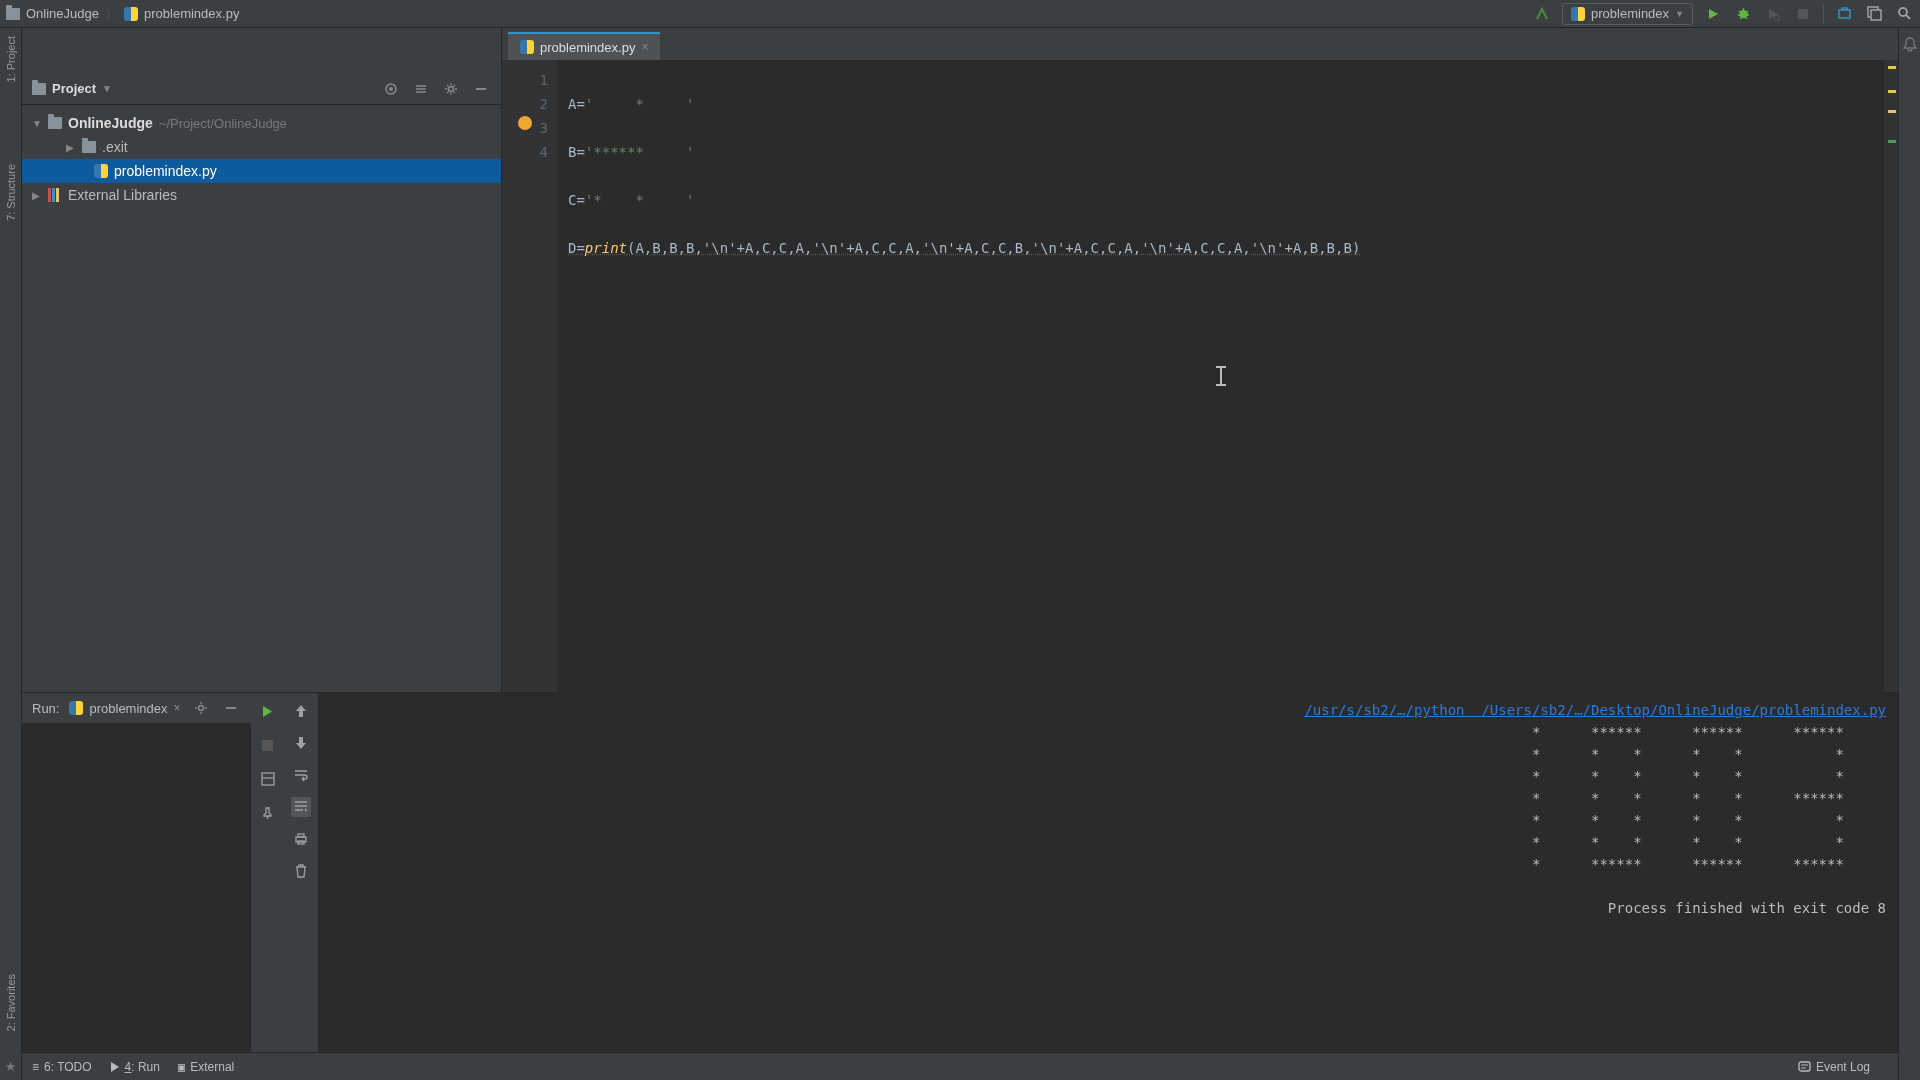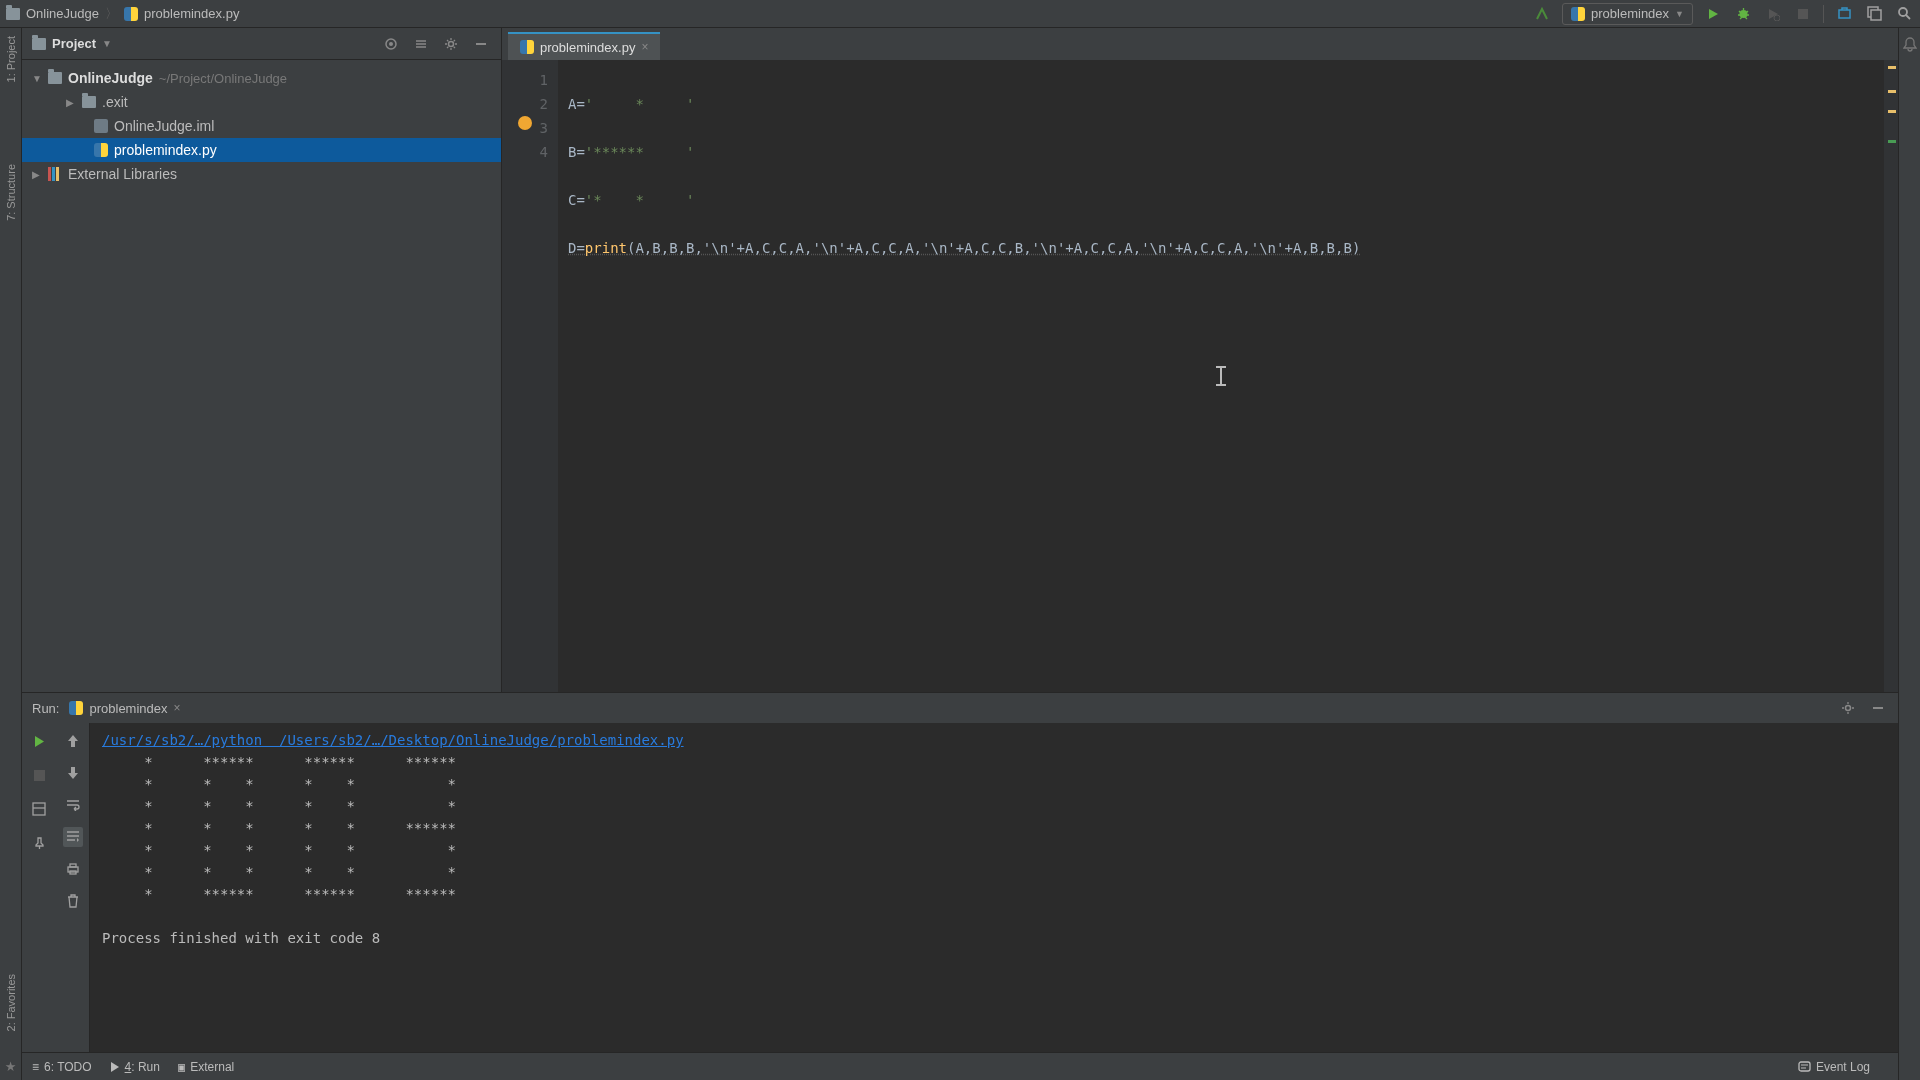--- a/index.html
+++ b/index.html
@@ -54,20 +54,21 @@
 
 .upper { flex:1; display:flex; min-height:0; }
 
 .project-panel {
   width:480px; background:#3c3f41; border-right:1px solid #262626;
   display:flex; flex-direction:column;
 }
 .project-header {
   height:32px; display:flex; align-items:center; padding:0 10px;
   border-bottom:1px solid #262626;
+  margin-top:45px;
 }
 .project-header .title { display:flex; align-items:center; gap:6px; font-weight:600; color:#ddd; cursor:pointer;}
 .project-header .title .chev { font-size:10px; color:#888;}
 .proj-tools { margin-left:auto; display:flex; gap:10px; color:#888;}
 .tree { padding:6px 0; font-size:14px; overflow:auto;}
 .tree-row { height:24px; display:flex; align-items:center; padding-left:10px; gap:6px; cursor:pointer; white-space:nowrap;}
 .tree-row.indent1 { padding-left:44px; }
 .tree-row.indent2 { padding-left:72px; }
 .tree-row.selected { background:#0d5a9c; color:#fff; }
 .tree-row .arrow { width:10px; color:#888; font-size:10px; }
@@ -80,34 +81,34 @@
 .tab {
   height:28px; padding:0 12px; display:flex; align-items:center; gap:6px;
   background:#4e5254; color:#ddd; font-size:13px;
   border-top:2px solid #3592c4; margin-right:2px; cursor:pointer;
 }
 .tab .close { color:#888; font-size:12px; }
 .code-wrap { flex:1; display:flex; position:relative; overflow:hidden;}
 .gutter { width:56px; background:#313335; color:#606366; text-align:right; padding:8px 10px 0 0; font-family:Menlo,Consolas,monospace; font-size:14px; line-height:24px;}
 .code { flex:1; padding:8px 10px 0 10px; font-family:Menlo,Consolas,monospace; font-size:14px; line-height:24px; white-space:pre; position:relative;}
 .code .s-str { color:#6a8759; }
-.code .s-fun { color:#ffc66d; }
+.code .s-fun { color:#ffc66d; font-style:italic;}
 .code .s-txt { color:#a9b7c6; }
 .code .s-par { color:#a9b7c6; }
 .line4 { text-decoration: underline; text-decoration-color:#555; text-decoration-style:dotted;}
 .bulb { position:absolute; left:16px; top:56px; width:14px; height:14px; background:#f0a732; border-radius:50%;}
 .caret-indicator { position:absolute; left:50%; top:50%; transform:translate(-50%,-50%); width:2px; height:20px; background:#bbb;}
 .caret-indicator::before,.caret-indicator::after{content:'';position:absolute;left:-4px;width:10px;height:2px;background:#bbb;}
 .caret-indicator::before{top:0;} .caret-indicator::after{bottom:0;}
 .marker-strip { width:14px; background:#313335; position:relative;}
 .marker { position:absolute; right:2px; width:8px; height:3px; }
 
 .run-panel {
   height:360px; background:#2b2b2b; border-top:1px solid #262626;
-  display:flex; flex-direction:column;
+  display:flex; flex-direction:row;text-align:right;
 }
 .run-header { height:30px; background:#3c3f41; display:flex; align-items:center; padding:0 10px; gap:10px;}
 .run-header .label { color:#bbb; font-size:13px;}
 .run-header .rconf { display:flex; align-items:center; gap:6px;}
 .run-header .rconf .close { color:#888; font-size:12px; cursor:pointer;}
 .run-header .tools { margin-left:auto; display:flex; gap:10px; color:#888;}
 .run-body { flex:1; display:flex; }
 .run-left-tools { width:34px; background:#3c3f41; display:flex; flex-direction:column; align-items:center; padding-top:8px; gap:14px; color:#a0a0a0;}
 .run-left-tools2 { width:34px; background:#3c3f41; display:flex; flex-direction:column; align-items:center; padding-top:8px; gap:12px; color:#a0a0a0; border-right:1px solid #262626;}
 .run-left-tools2 .active { background:#515658; padding:2px; border-radius:2px;}
@@ -237,24 +238,20 @@
             <span class="arrow">▼</span>
             <span class="folder-icon"></span>
             <b style="color:#ddd">OnlineJudge</b>
             <span class="dim">~/Project/OnlineJudge</span>
           </div>
           <div class="tree-row indent1">
             <span class="arrow">▶</span>
             <span class="folder-icon"></span>
             <span>.exit</span>
           </div>
-          <div class="tree-row indent2">
-            <span style="width:14px;height:14px;background:#6e7b85;display:inline-block;border-radius:2px"></span>
-            <span>OnlineJudge.iml</span>
-          </div>
           <div class="tree-row indent2 selected">
             <span class="py-icon"></span>
             <span>problemindex.py</span>
           </div>
           <div class="tree-row">
             <span class="arrow">▶</span>
             <span class="lib-icon">
                 <span style="background:#c75450"></span>
                 <span style="background:#3592c4"></span>
                 <span style="background:#e8bf6a"></span>

